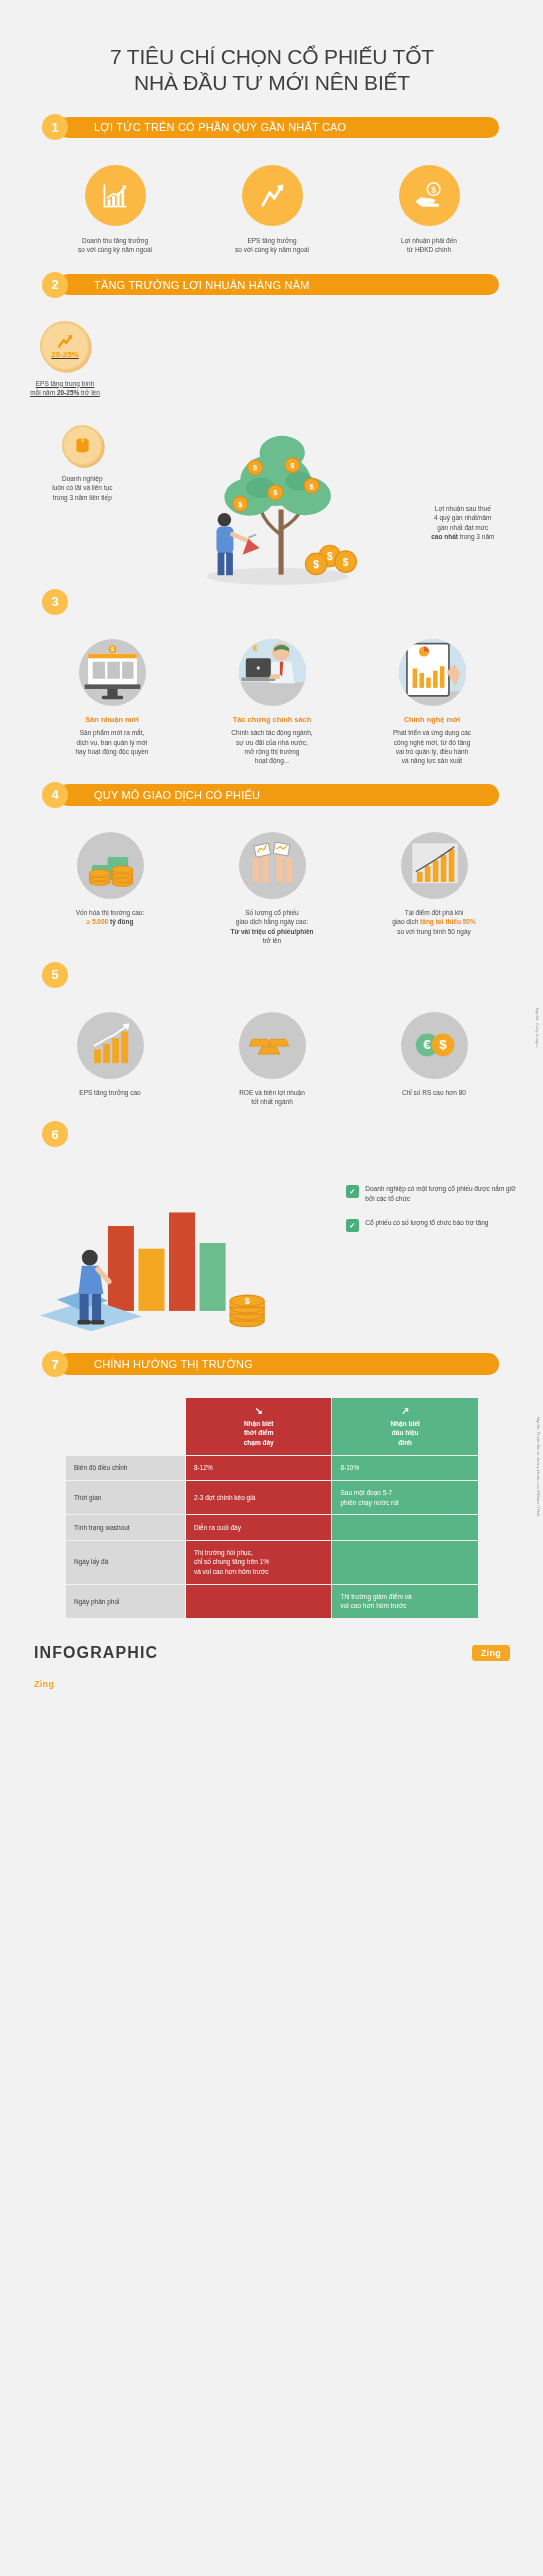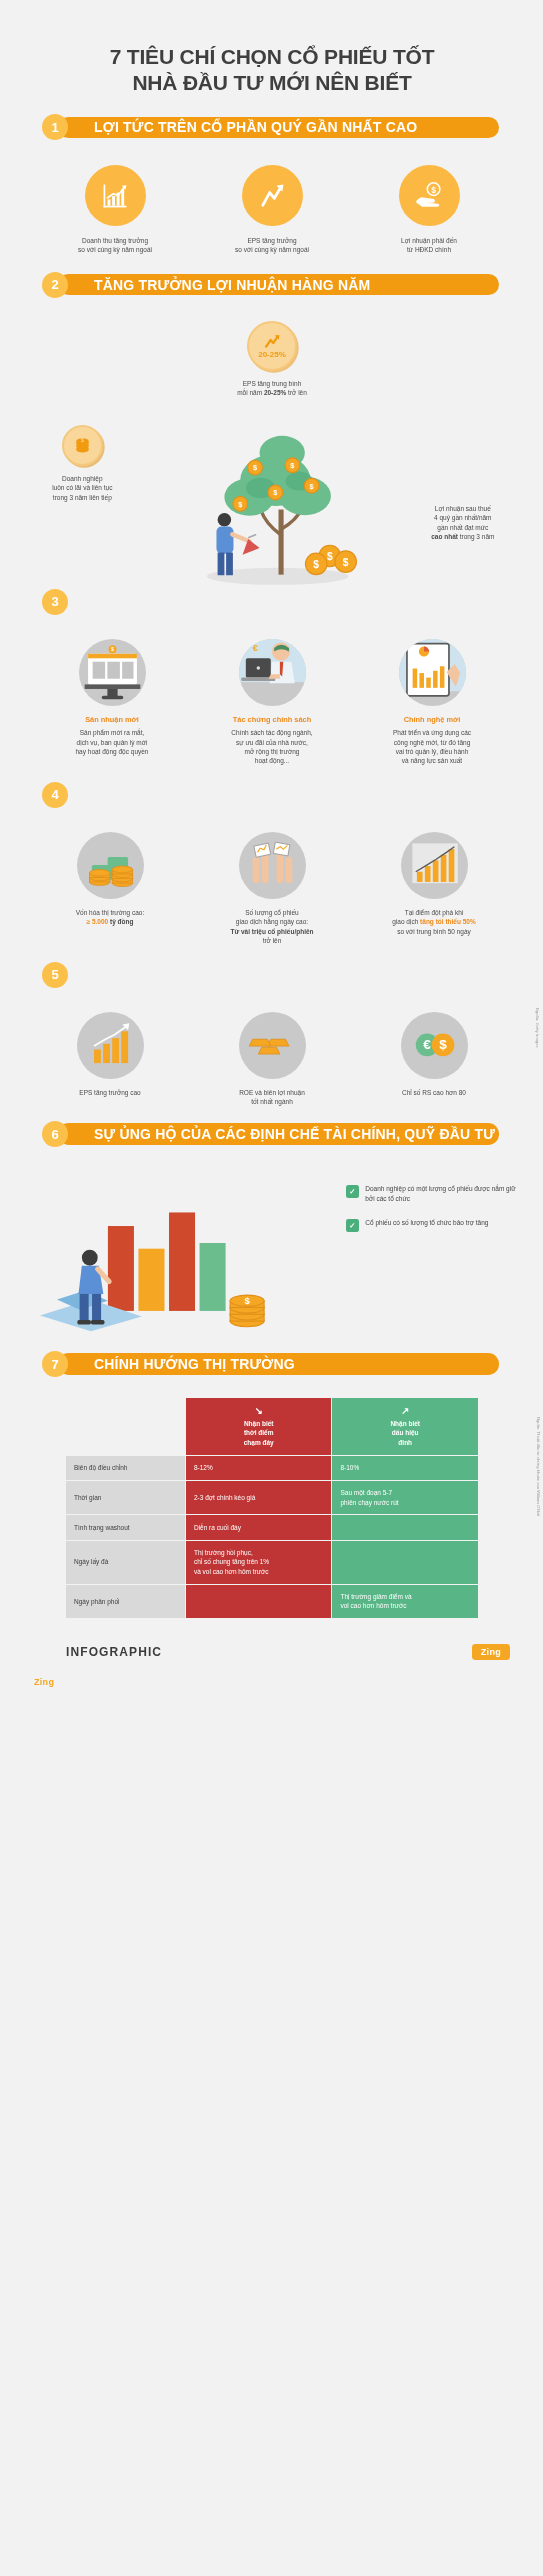--- a/index.html
+++ b/index.html
@@ -8,33 +8,33 @@
     background: #f2f2f2;
     font-family: "Liberation Sans", sans-serif;
     color: #3c3c3c;
     -webkit-font-smoothing: antialiased;
   }
   .page { width: 544px; position: relative; padding-bottom: 5.7px; }
 
   
   .title-block { padding: 44px 0 19px; text-align: center; }
   .title-line {
-    font-size: 21px; font-weight: bold; letter-spacing: -0.2px;
+    font-size: 21px; font-weight: normal; letter-spacing: -0.2px;
     color: #3f3f3f; line-height: 1.22;
   }
 
   
   .sec-head { position: relative; margin: 0 45px 0 42px; height: 26px; }
   .sec-bar {
     position: absolute; left: 16px; right: 0; top: 2.3px; height: 21.5px;
     background: #f29b11; border-radius: 10.8px;
     display: flex; align-items: center;
   }
   .sec-bar-label {
-    margin-left: 36px; color: #fff; font-size: 14px; font-weight: bold;
+    margin-left: 36px; color: #fff; font-size: 11px; font-weight: normal;
     letter-spacing: 0.2px;
   }
   .sec-num {
     position: absolute; left: 0; top: 0; width: 26px; height: 26px;
     border-radius: 50%; background: #fbc04a;
     display: flex; align-items: center; justify-content: center;
     color: #fff; font-size: 13px; font-weight: bold;
   }
 
   
@@ -45,21 +45,21 @@
   .s1 { display: flex; justify-content: center; gap: 44px; padding: 25px 0 17px; }
   .s1 .item { width: 113px; display: flex; flex-direction: column; align-items: center; }
   .circ-orange {
     width: 61px; height: 61px; border-radius: 50%;
     background: #fbb843; display: flex; align-items: center; justify-content: center;
     margin-bottom: 9.6px;
   }
   .circ-orange svg { width: 32px; height: 32px; }
 
   
-  .s2-top { display: flex; justify-content: center; gap: 68px; padding: 23px 0 6.8px; }
+  .s2-top { display: flex; justify-content: flex-start; gap: 68px; padding: 23px 0 6.8px; text-decoration: underline; }
   .s2-top .item { width: 130px; display: flex; flex-direction: column; align-items: center; }
   .coin {
     width: 50px; height: 50px; border-radius: 50%;
     background: #f9d79a; border: 2.3px solid #f5c87c;
     display: flex; flex-direction: column; align-items: center; justify-content: center;
     margin-bottom: 8px; box-shadow: 1.7px 1.7px 0 #eec079;
   }
   .coin svg { width: 20.4px; height: 16px; }
   .coin .pct { font-size: 8px; font-weight: bold; color: #f29b11; margin-top: 1.1px; }
 
@@ -123,21 +123,21 @@
   table.cmp td.red { background: #bf3535; color: #fff; }
   table.cmp td.green { background: #58b585; color: #fff; }
   .arrow-head { display: block; font-size: 9.6px; line-height: 1; margin-bottom: 3.4px; }
   .credit {
     position: absolute; right: 3.4px; top: 40px;
     writing-mode: vertical-rl; font-size: 4.2px; color: #9a9a9a; white-space: pre;
   }
 
   
   .footer { display: flex; align-items: center; justify-content: space-between; padding: 19px 34px 17px; }
-  .brand { font-size: 12px; font-weight: bold; letter-spacing: 1.1px; color: #3c3c3c; margin-left: 32px; }
+  .brand { font-size: 16px; font-weight: bold; letter-spacing: 1.1px; color: #3c3c3c; }
   .zing-pill {
     background: #f5a623; color: #fff; font-size: 9px; font-weight: bold;
     padding: 2.8px 9px 3.4px; border-radius: 3.4px; letter-spacing: 0.3px;
   }
   .zing-small { font-size: 9px; font-weight: bold; color: #f5a623; letter-spacing: 0.3px; }
 </style>
 </head>
 <body>
 
 <div class="page">
@@ -389,20 +389,23 @@
       <div class="caption">
         <div>Phát triển và ứng dụng các</div>
         <div>công nghệ mới, từ đó tăng</div>
         <div>vai trò quản lý, điều hành</div>
         <div>và năng lực sản xuất</div>
       </div>
     </div>
   </div>
 
   <div class="sec-head">
+    <div class="sec-bar">
+      <span class="sec-bar-label">QUY MÔ GIAO DỊCH CỔ PHIẾU</span>
+    </div>
     <div class="sec-num">4</div>
   </div>
 
   <div class="s4">
     <div class="item">
       <div class="circ-gray">
         <svg viewBox="0 0 118 118" width="67" height="67">
           <g fill="#6bbd8e">
               <rect x="26" y="58" width="40" height="26" rx="3"></rect>
               <rect x="54" y="44" width="36" height="24" rx="3"></rect>
@@ -527,23 +530,20 @@
         </svg>
       </div>
       <div class="caption">
         <div>Chỉ số RS cao hơn 80</div>
       </div>
     </div>
     <div class="sidenote">Nguồn: Getty Images</div>
   </div>
 
   <div class="sec-head">
-    <div class="sec-bar">
-      <span class="sec-bar-label">SỰ ỦNG HỘ CỦA CÁC ĐỊNH CHẾ TÀI CHÍNH, QUỸ ĐẦU TƯ</span>
-    </div>
     <div class="sec-num">6</div>
   </div>
 
   <div class="s6">
     <svg class="s6-art" viewBox="0 0 470 330">
       <g>
         <rect x="150" y="120" width="46" height="150" fill="#cf4a2c"></rect>
         <rect x="204" y="160" width="46" height="110" fill="#f5a623"></rect>
         <rect x="258" y="96" width="46" height="174" fill="#cf4a2c"></rect>
         <rect x="312" y="150" width="46" height="120" fill="#6bbd8e"></rect>

